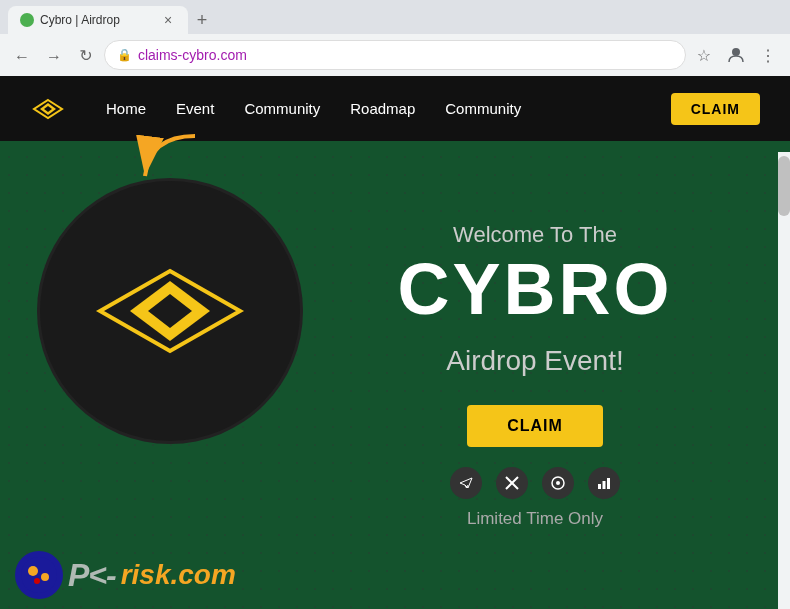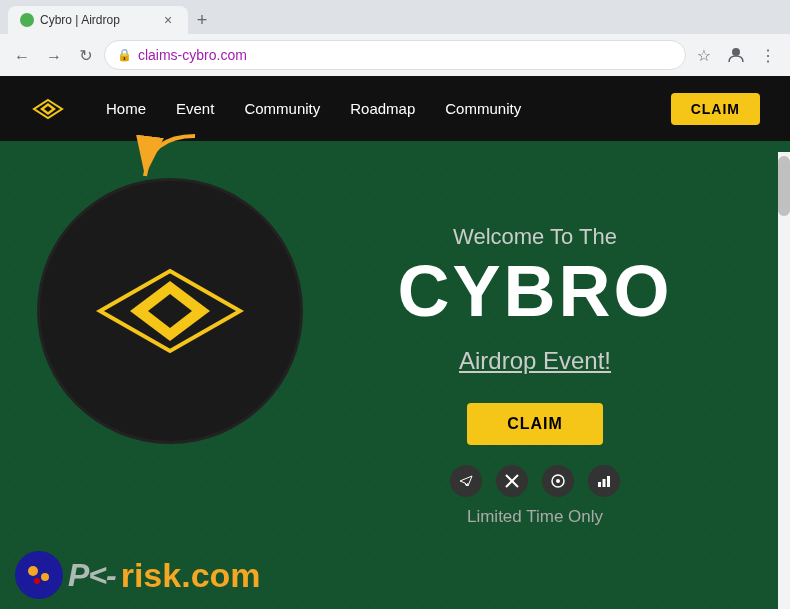--- a/index.html
+++ b/index.html
@@ -188,23 +188,22 @@
     .cybro-title {
       color: #ffffff;
       font-size: 72px;
       font-weight: 900;
       letter-spacing: 3px;
       line-height: 1;
       margin-bottom: 20px;
     }
     .airdrop-text {
       color: #cccccc;
-      font-size: 24px;
+      font-size: 28px;
       margin-bottom: 28px;
-      text-decoration: underline;
     }
     .claim-btn {
       background: #f5c518;
       color: #000;
       border: none;
       padding: 12px 40px;
       font-size: 16px;
       font-weight: bold;
       border-radius: 4px;
       cursor: pointer;
@@ -264,22 +263,23 @@
     }
     .pcrisk-text {
       font-size: 32px;
       font-weight: 900;
       font-style: italic;
       color: #cccccc;
       opacity: 0.85;
       letter-spacing: -1px;
     }
     .pcrisk-com {
-      font-size: 34px;
+      font-size: 28px;
       font-weight: 900;
+      font-style: italic;
       color: #f5a623;
     }
 
     
     .scrollbar-track {
       position: absolute;
       right: 0;
       top: 76px;
       width: 12px;
       height: 533px;

